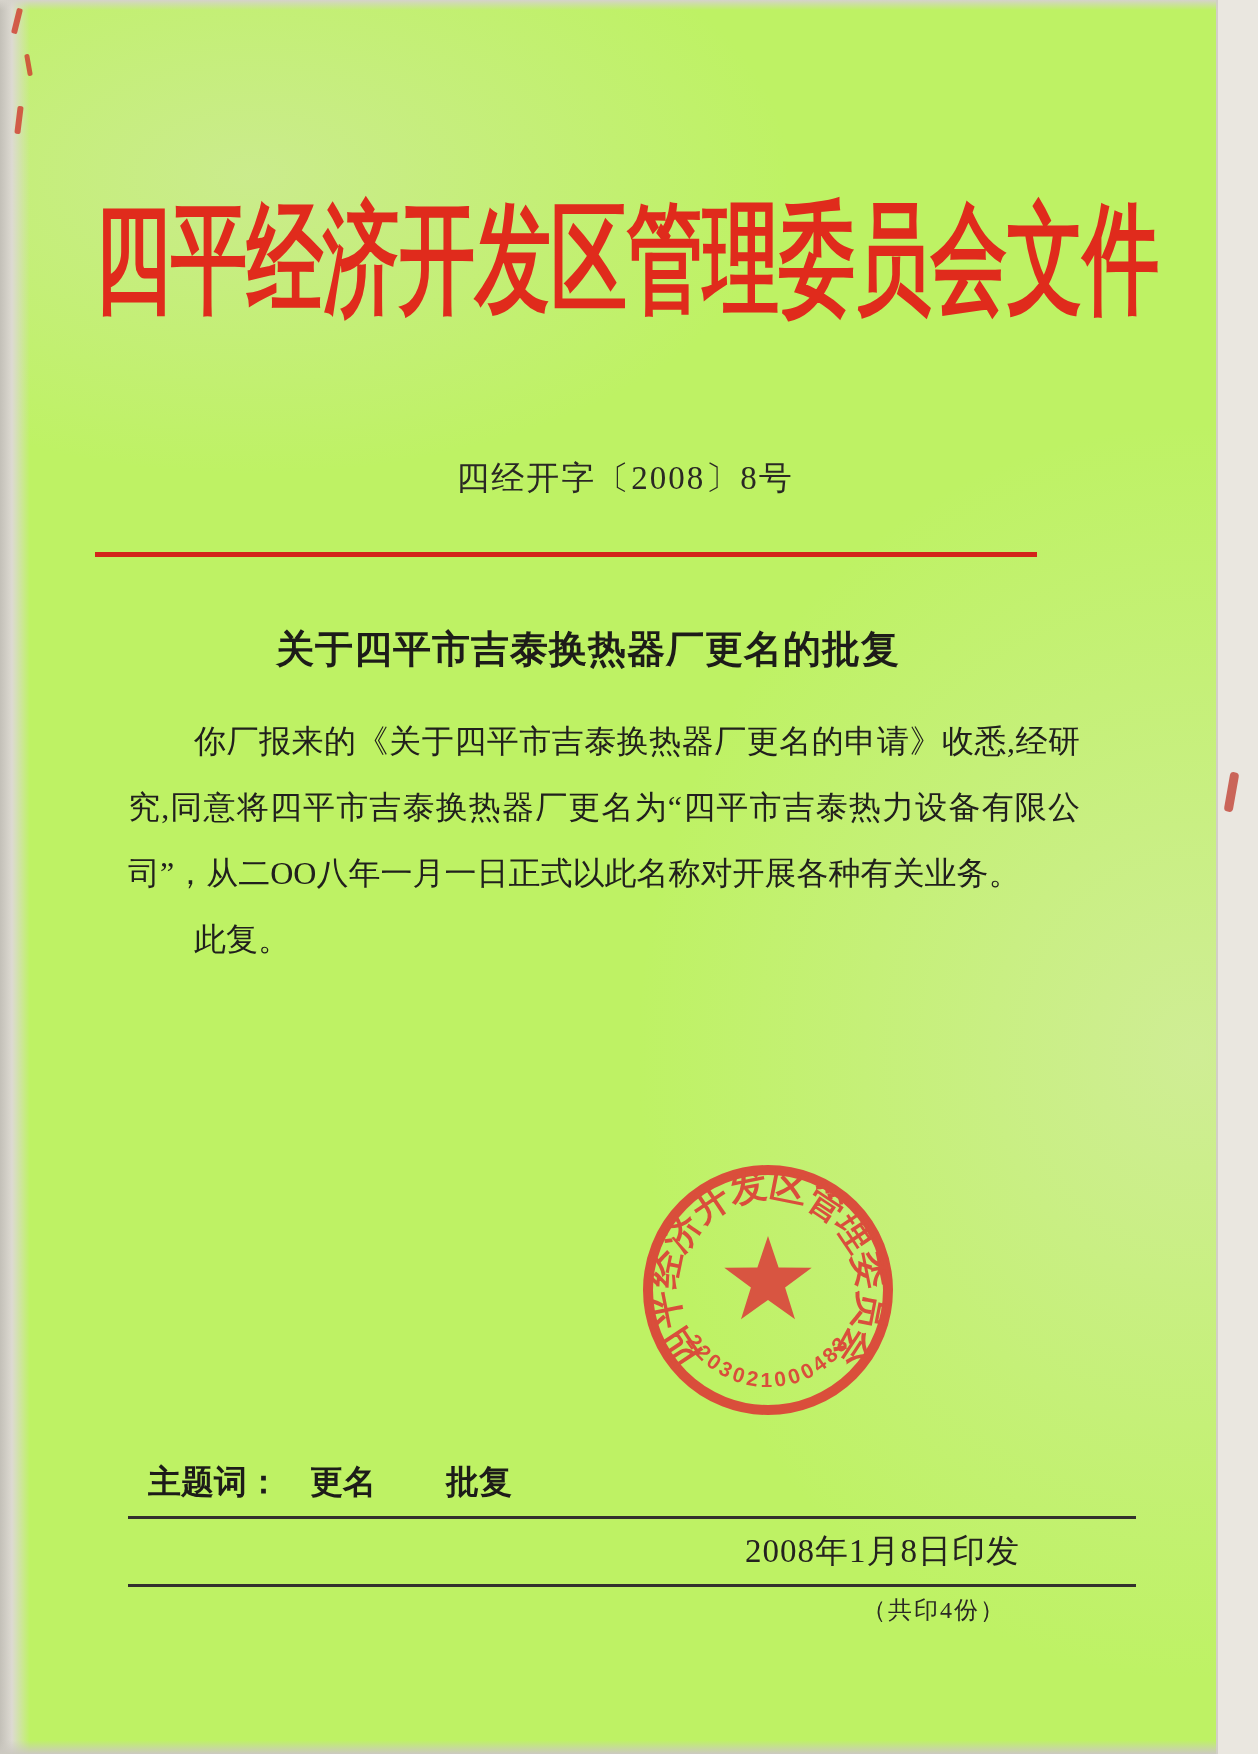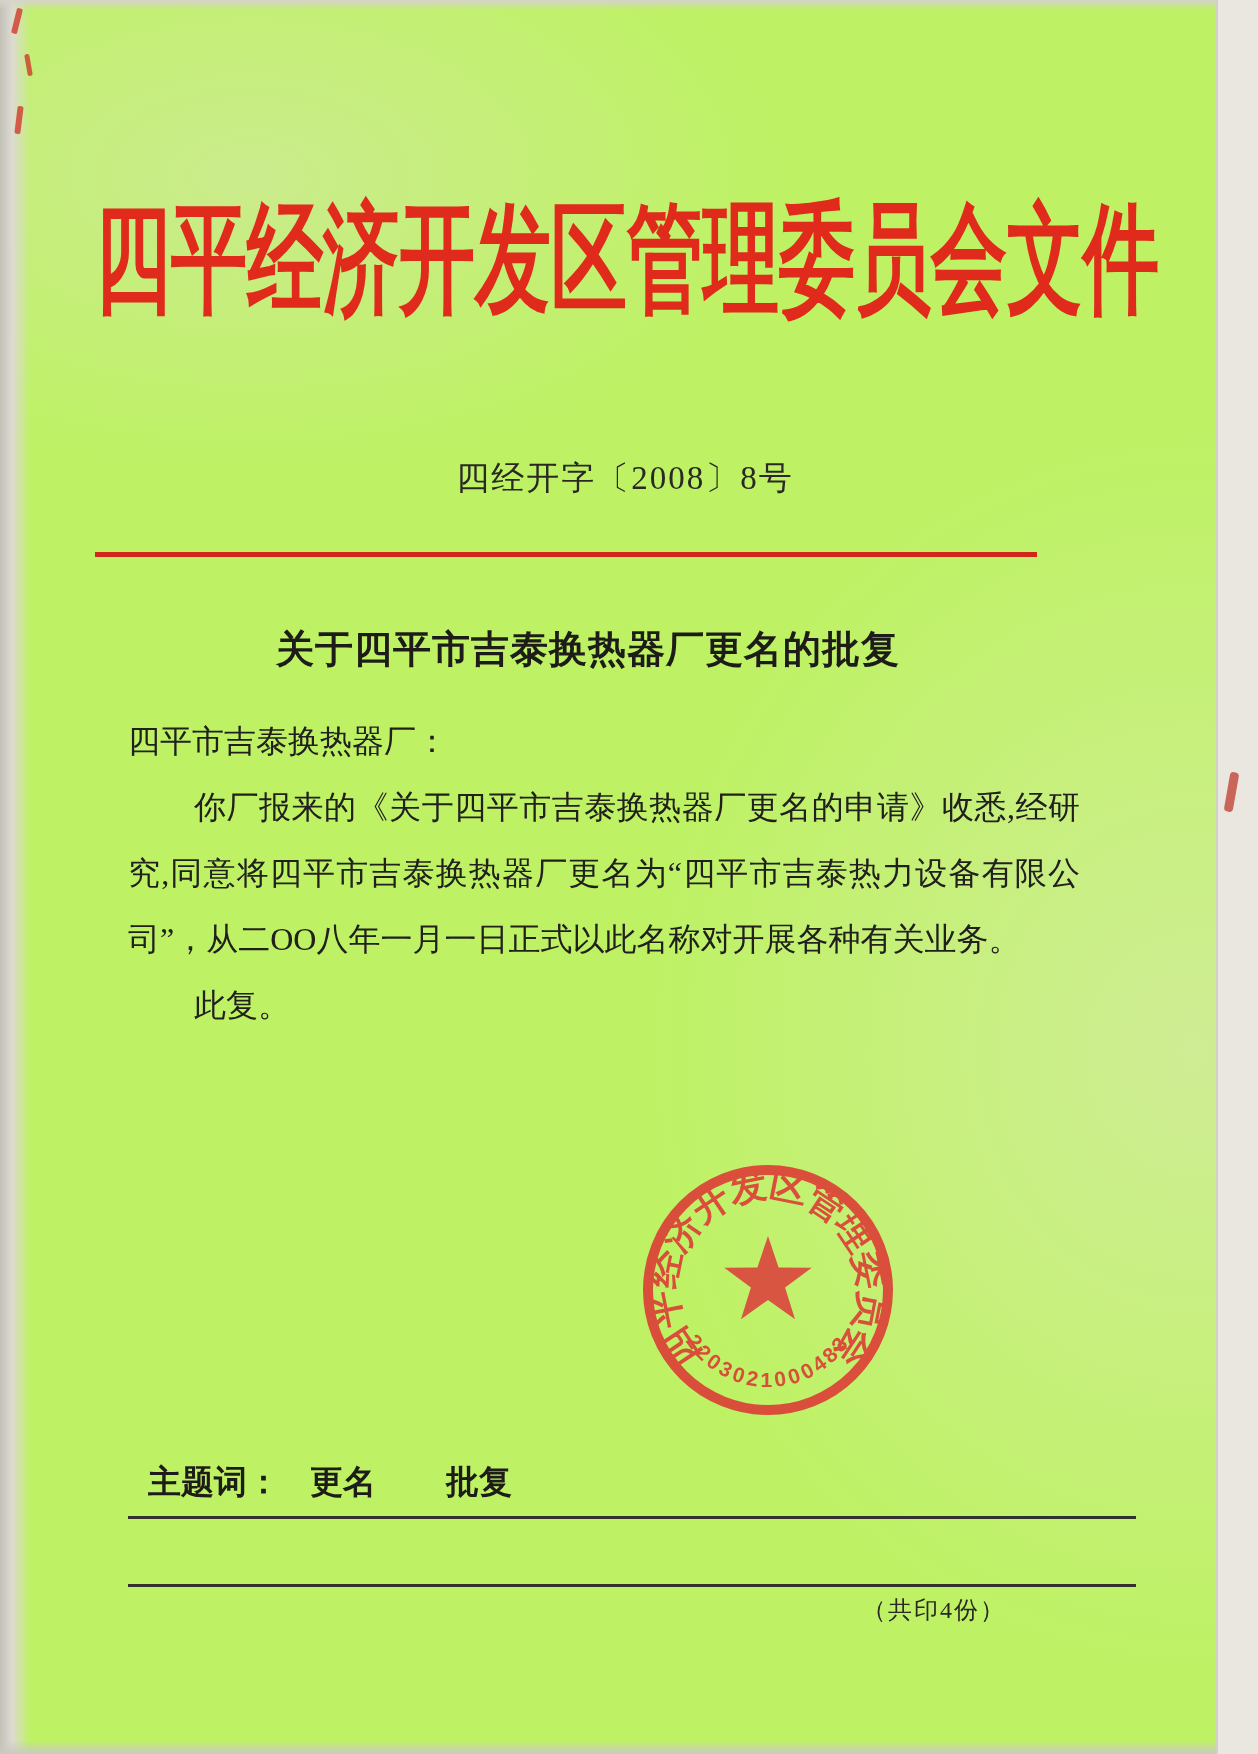--- a/index.html
+++ b/index.html
@@ -114,21 +114,20 @@
 
   <div class="header-title">四平经济开发区管理委员会文件</div>
 
   <div class="doc-number">四经开字〔2008〕8号</div>
 
   <div class="red-rule"></div>
 
   <div class="doc-title">关于四平市吉泰换热器厂更名的批复</div>
 
   <div class="body-text">
-    <div class="salutation">四平市吉泰换热器厂：</div>
     <div class="para">你厂报来的《关于四平市吉泰换热器厂更名的申请》收悉,经研究,同意将四平市吉泰换热器厂更名为“四平市吉泰热力设备有限公司”，从二OO八年一月一日正式以此名称对开展各种有关业务。</div>
     <div class="closing">此复。</div>
   </div>
 
   <svg class="seal" viewBox="-132 -134 264 268" xmlns="http://www.w3.org/2000/svg">
     <defs>
       <path id="arcTop" d="M -65.6,64.5 A 92 92 0 1 1 65.6,64.5" fill="none"></path>
       <path id="arcBottom" d="M -85.7,45.5 A 97 97 0 0 0 85.7,45.5" fill="none"></path>
     </defs>
     <circle cx="0" cy="0" r="120" fill="none" stroke="#dc4238" stroke-width="10"></circle>
@@ -141,18 +140,19 @@
     </text>
   </svg>
 
 
   <div class="subject-line">
     <span>主题词：</span><span class="term1">更名</span><span class="term2">批复</span>
   </div>
 
   <div class="foot-rule r1"></div>
 
+  <div class="print-date">2008年1月8日印发</div>
 
   <div class="foot-rule r2"></div>
 
   <div class="copies">（共印4份）</div>
 
 </div>
 
 </body></html>

